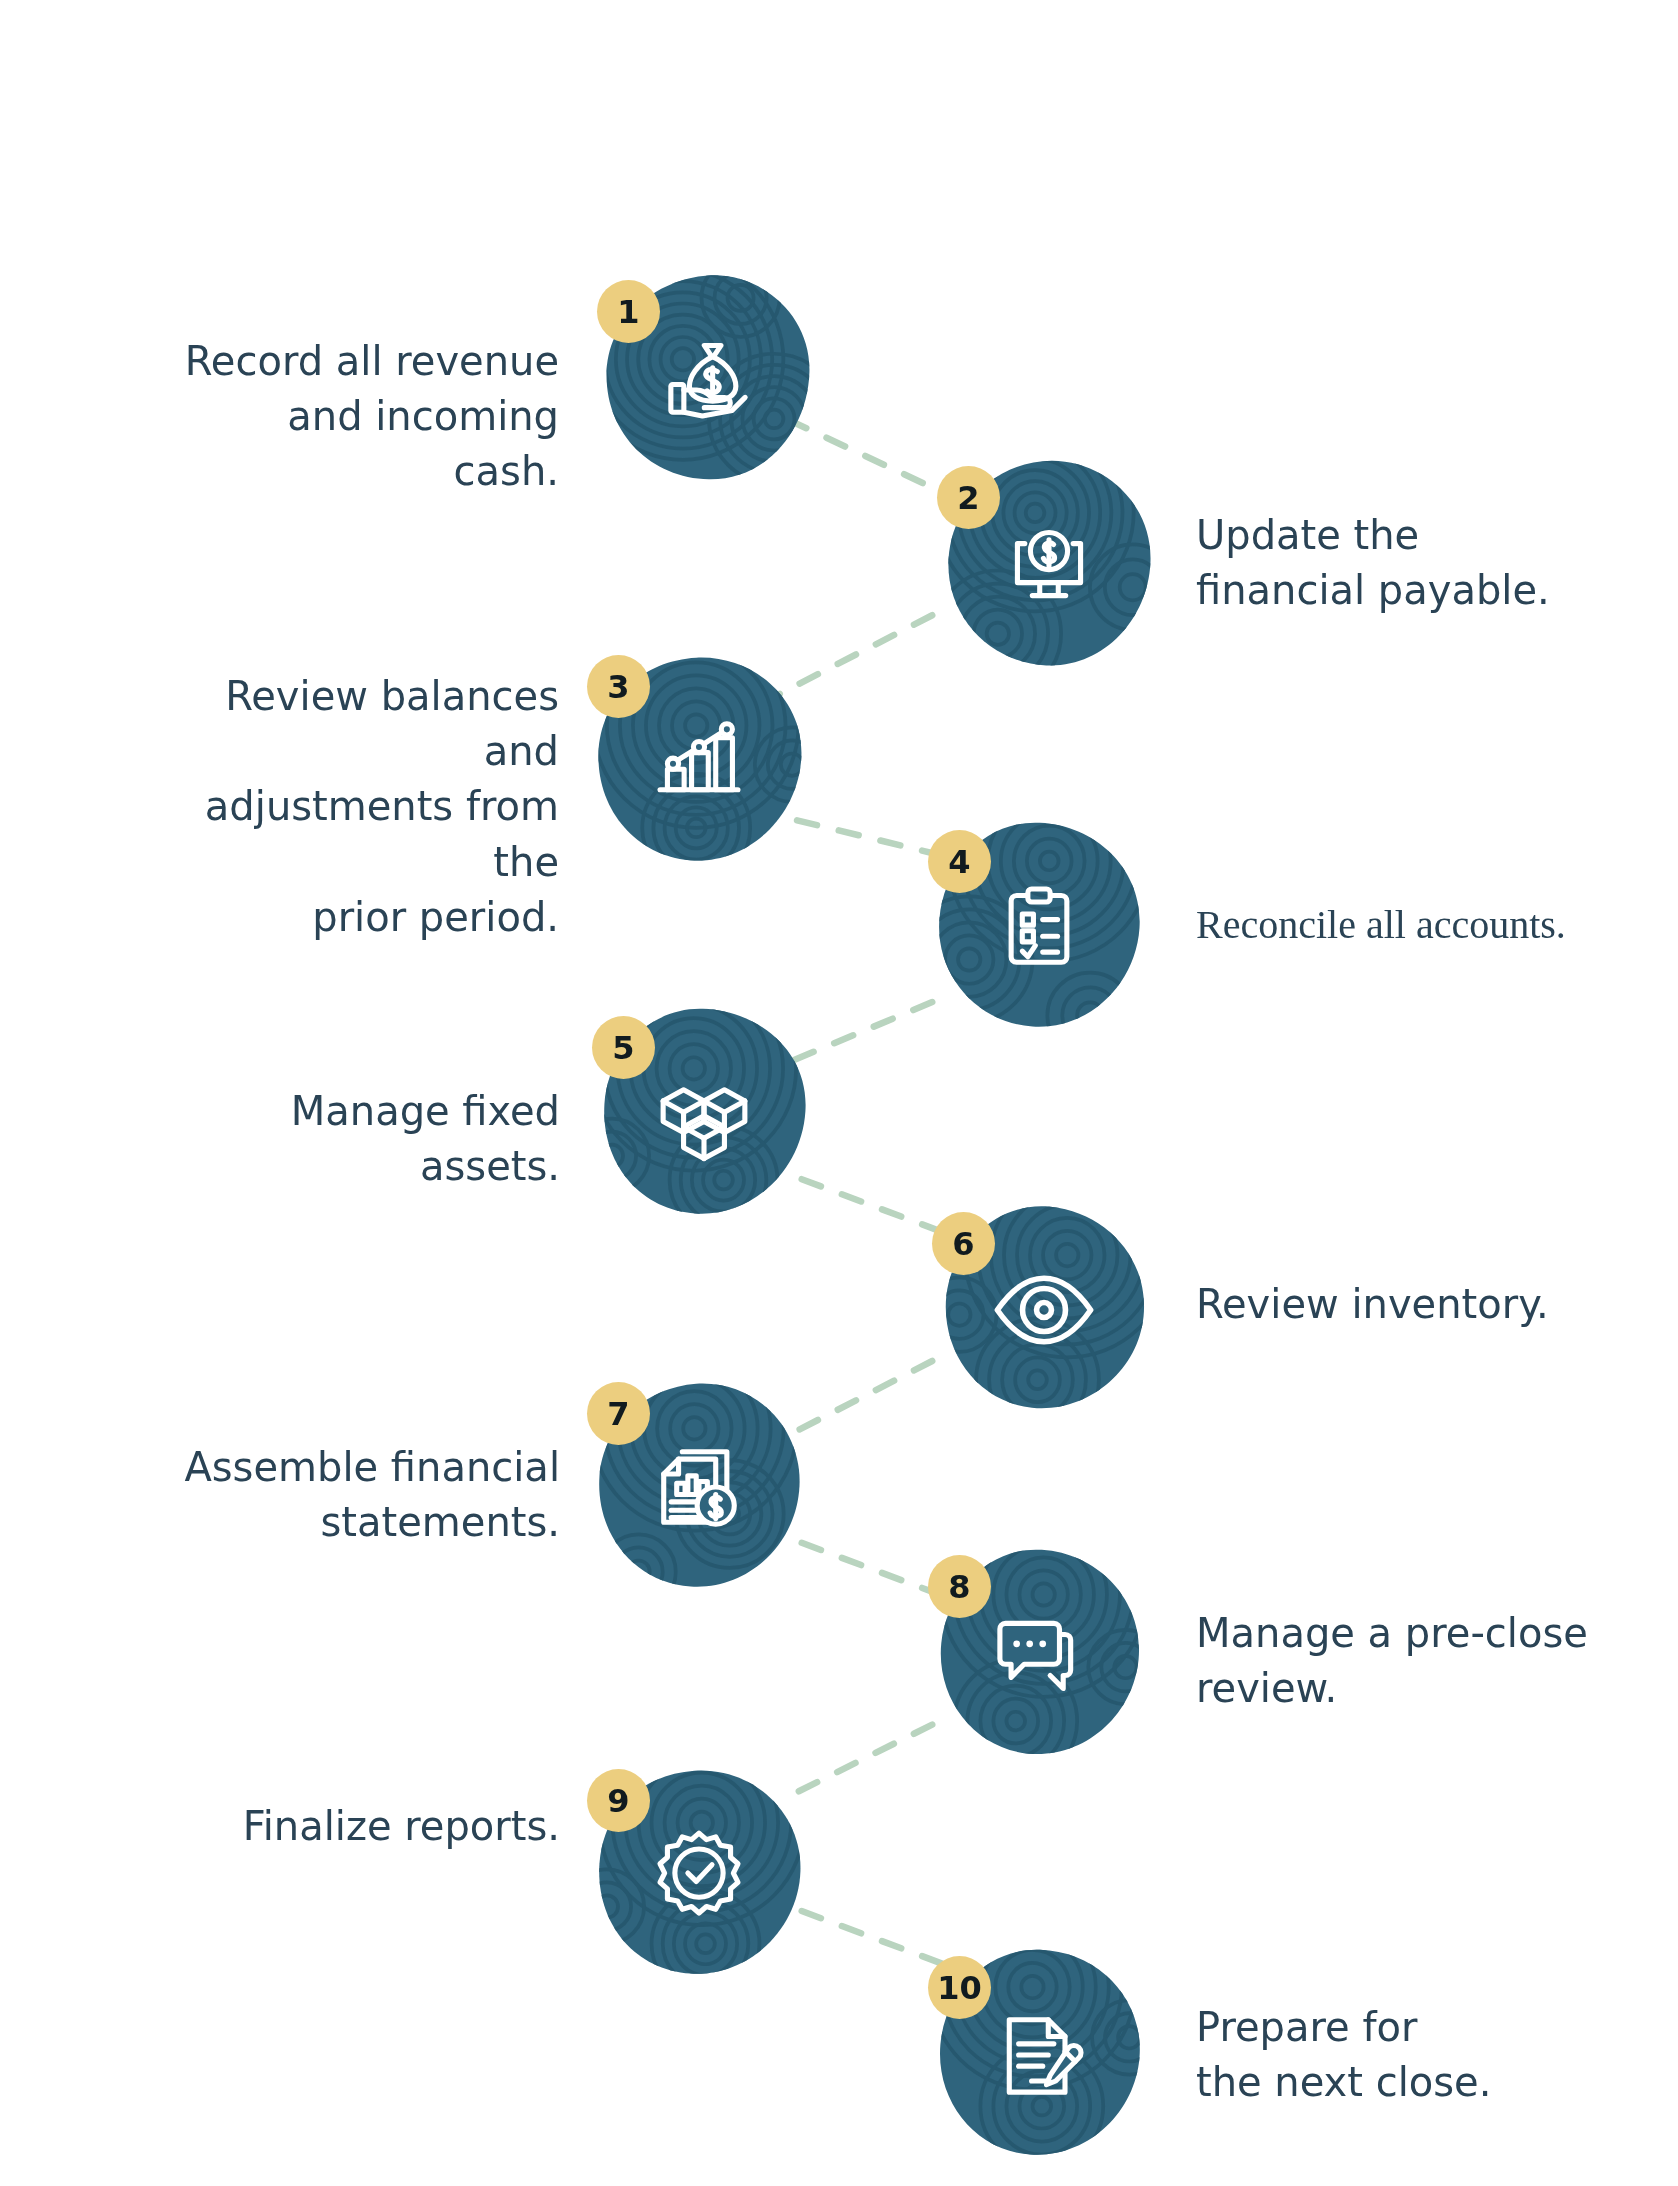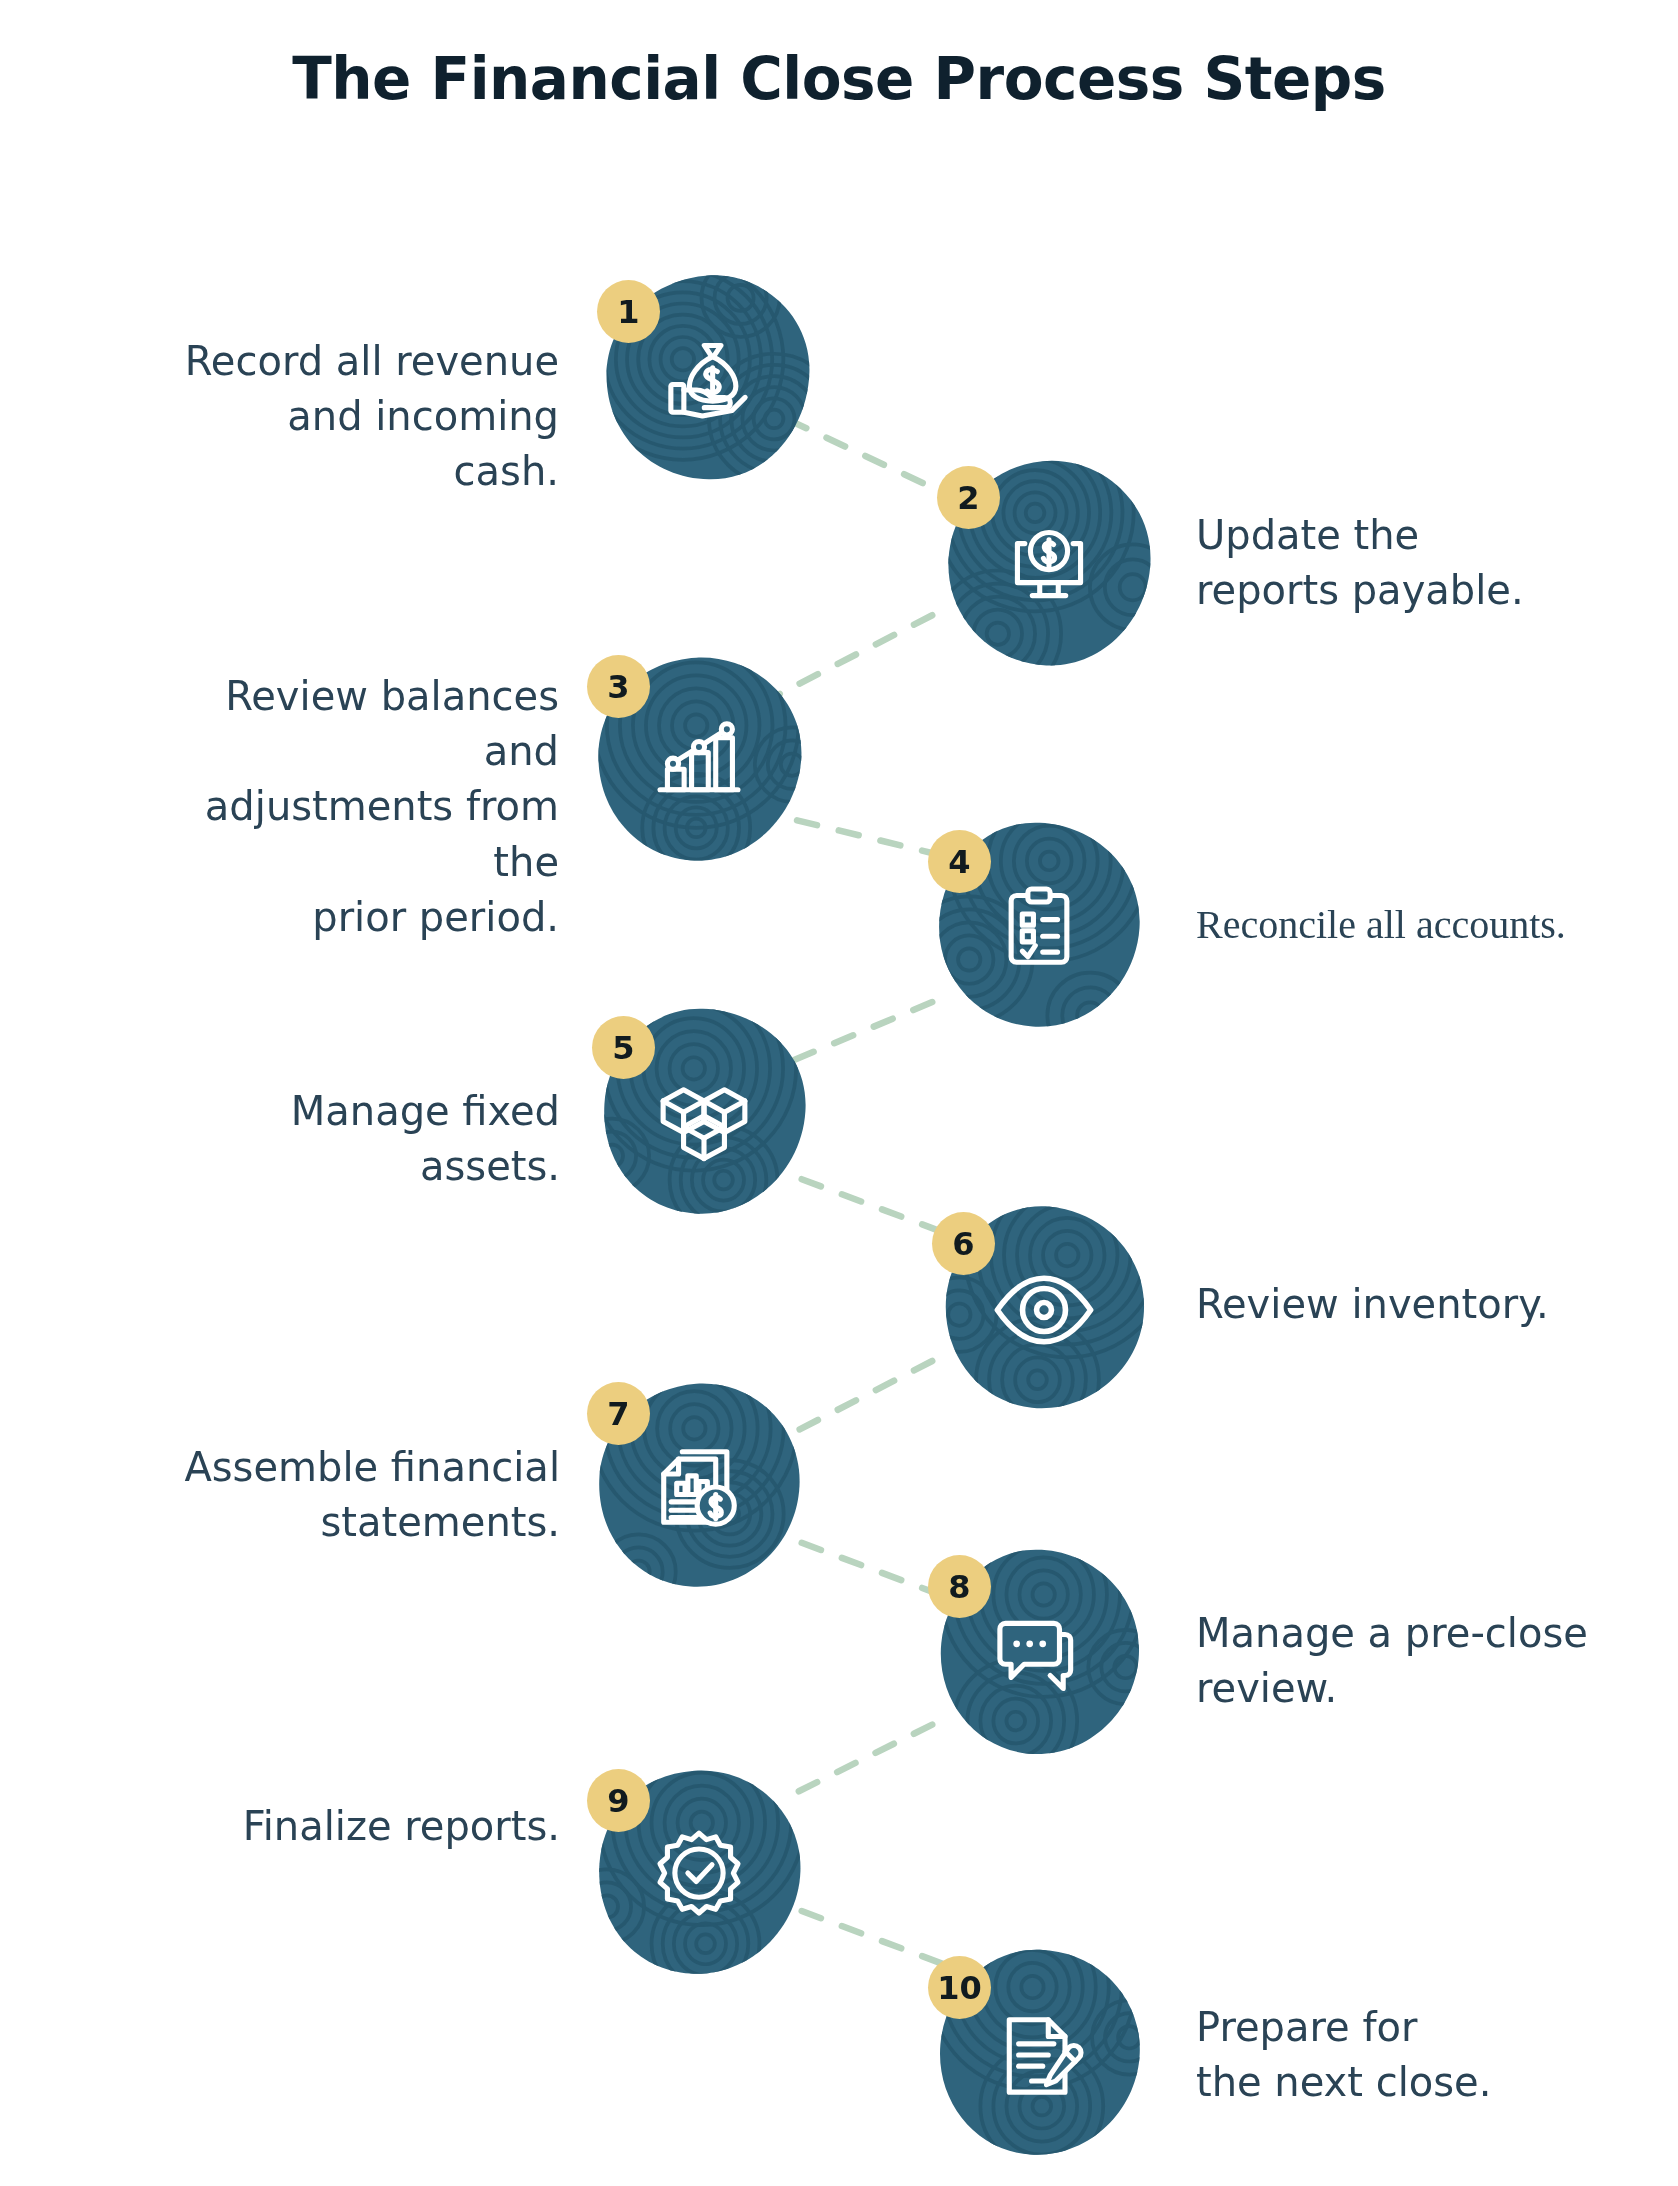--- a/index.html
+++ b/index.html
@@ -90,21 +90,20 @@
   }
   .label.right {
     text-align: left;
   }
 </style>
 </head>
 <body>
 
 <div id="page">
 
-  <div id="title">The Financial Close Process Steps</div>
 
   <svg id="connectors" viewBox="0 0 1800 2345">
     <defs></defs>
     <g stroke="#b9d4bf" stroke-width="7" stroke-linecap="round" fill="none" stroke-dasharray="22 24">
       <path d="M 845 450 L 1015 530"></path>
       <path d="M 1000 660 L 835 745"></path>
       <path d="M 855 880 L 1020 920"></path>
       <path d="M 1000 1075 L 845 1140"></path>
       <path d="M 860 1265 L 1020 1325"></path>
       <path d="M 1000 1460 L 845 1540"></path>
@@ -197,21 +196,21 @@
           <path d="M56 30 L56 58"></path>
           <path d="M30 34 L22 34 L22 76 L90 76 L90 34 L82 34"></path>
           <path d="M46 76 L46 88"></path>
             <path d="M66 76 L66 88"></path>
           <path d="M38 90 L74 90"></path>
         </svg>
       </div>
     </div>
     <div class="badge" style="left:937px; top:466px;">2</div>
     <div class="label right" style="left:1196px; top:508px; width:392px;">Update the
-reports payable.</div>
+financial payable.</div>
   </div>
 
   <div class="step">
     <div class="blob-wrap" style="left:592px; top:653px;">
       <svg class="blob-svg" viewBox="0 0 230 230">
         <defs>
           <clipPath id="clip3">
               <path d="M112 5 C174 2 228 50 225 112 C222 174 170 225 110 223 C50 221 5 170 7 108 C9 48 56 8 112 5 Z"></path>
             </clipPath>
         </defs>

